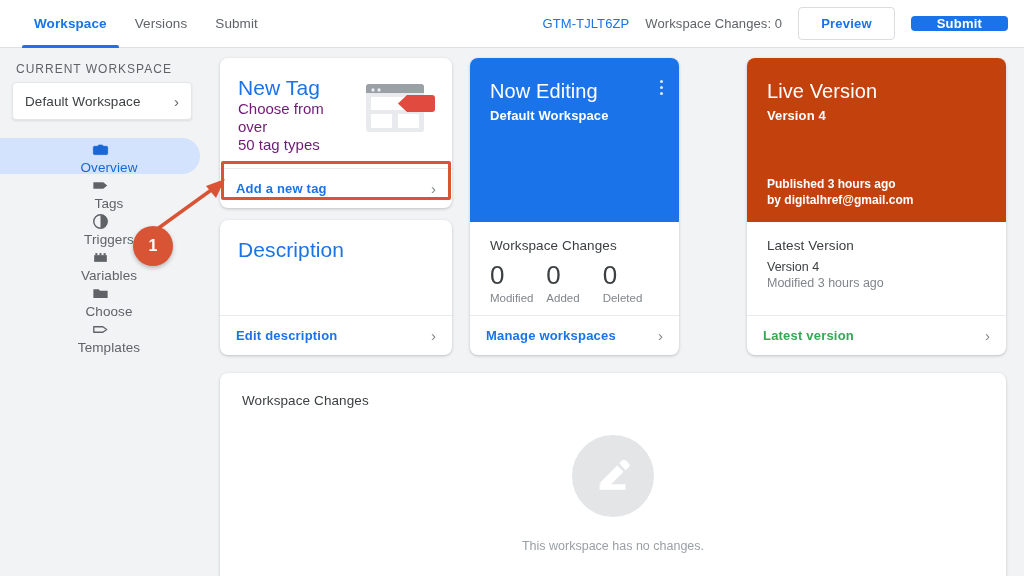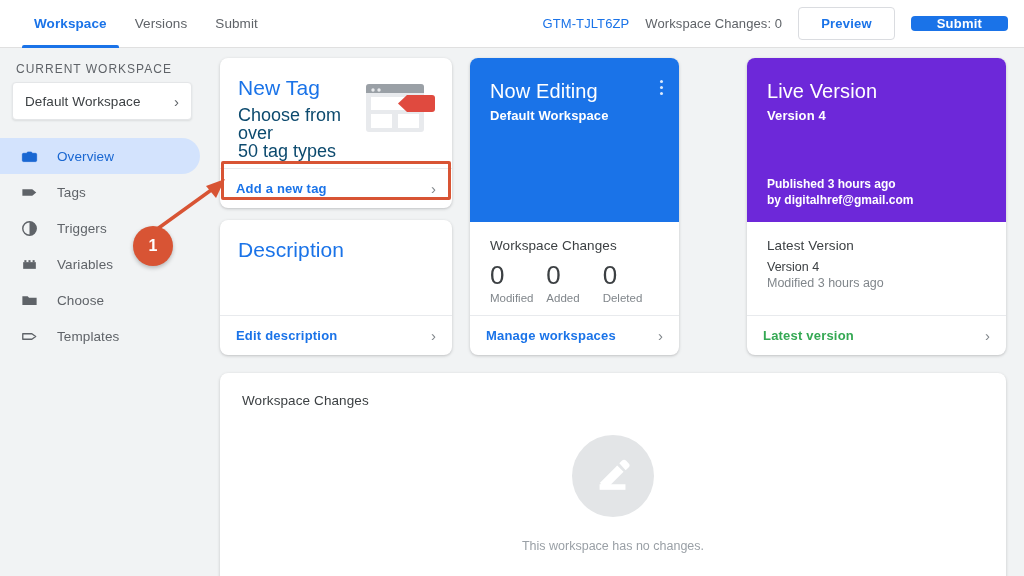--- a/index.html
+++ b/index.html
@@ -60,40 +60,40 @@
     border-radius: 4px; height: 38px; display: flex; align-items: center;
     padding: 0 12px; cursor: pointer; box-shadow: 0 1px 2px rgba(60,64,67,.12);
   }
   .ws-selector-name { font-size: 13.5px; color: #3c4043; flex: 1; letter-spacing: .1px; }
   .chev { color: #5f6368; font-size: 15px; line-height: 1; }
 
   .nav-list { margin-top: 18px; }
   .nav-item {
     height: 36px; display: flex; align-items: center;
     padding-left: 18px; cursor: pointer; color: #5f6368; font-size: 13.5px;
-    border-radius: 0 18px 18px 0; margin-right: 4px; letter-spacing: .1px;
+    border-radius: 0 18px 18px 0; margin-right: 4px; letter-spacing: .1px; flex-direction: column;
   }
   .nav-item.selected { background: #d3e3fd; color: #1967d2; }
   .nav-icon { width: 22px; height: 22px; margin-right: 17px; display:flex; align-items:center; justify-content:center; flex: none; }
   .nav-item.selected .nav-icon svg { fill: #1967d2; stroke: #1967d2; }
 
   
   .content { position: absolute; top: 48px; left: 204px; width: 820px; height: 528px; }
 
   .card {
     position: absolute; background: #fff; border-radius: 8px;
     box-shadow: 0 1px 2px rgba(60,64,67,.16), 0 1px 3px 1px rgba(60,64,67,.08);
     overflow: hidden;
   }
 
   
   #card-newtag { left: 16px; top: 10px; width: 232px; height: 150px; }
   .nt-body { padding: 18px 18px 0 18px; position: relative; height: 110px; }
   .nt-title { font-size: 21px; color: #1a73e8; letter-spacing: .1px; }
-  .nt-sub { font-size: 18px; color: #0c4a6e; line-height: 18px; margin-top: 6px; width: 115px; }
+  .nt-sub { font-size: 15px; color: #701a75; line-height: 18px; width: 115px; }
   .nt-graphic { position: absolute; right: 10px; top: 24px; width: 82px; height: 55px; }
   .card-action {
     height: 40px; border-top: 1px solid #e8eaed; display: flex; align-items: center;
     padding: 0 16px; cursor: pointer;
   }
   .card-action-label { font-size: 13px; font-weight: bold; flex: 1; letter-spacing: .2px; }
   .blue-link { color: #1a73e8; }
   .green-link { color: #34a853; }
   .action-chev { color: #80868b; font-size: 15px; }
 
@@ -105,21 +105,21 @@
 
   
   #card-desc { left: 16px; top: 172px; width: 232px; height: 135px; }
   .desc-body { padding: 18px 18px 0 18px; height: 95px; }
   .desc-title { font-size: 21px; color: #1a73e8; letter-spacing: .1px; }
 
   
   #card-editing { left: 266px; top: 10px; width: 209px; height: 297px; }
   .banner { padding: 22px 20px 0 20px; position: relative; }
   .banner.blue { background: #1a73e8; height: 164px; }
-  .banner.green { background: #6d28d9; height: 164px; }
+  .banner.green { background: #c2410c; height: 164px; }
   .banner-title { font-size: 20px; color: #fff; letter-spacing: .1px; }
   .banner-sub { font-size: 13px; color: #fff; font-weight: bold; margin-top: 5px; letter-spacing: .1px; }
   .banner-foot { position: absolute; left: 20px; bottom: 14px; }
   .banner-foot div { font-size: 12px; color: #fff; font-weight: bold; line-height: 16px; }
   .kebab { position: absolute; right: 16px; top: 22px; cursor: pointer; }
   .kebab span { display: block; width: 3px; height: 3px; border-radius: 50%; background: rgba(255,255,255,.85); margin-bottom: 3px; }
 
   .stats-body { padding: 16px 20px 0 20px; height: 93px; }
   .stats-title { font-size: 13.5px; color: #3c4043; letter-spacing: .1px; }
   .stats-row { display: flex; margin-top: 6px; }

